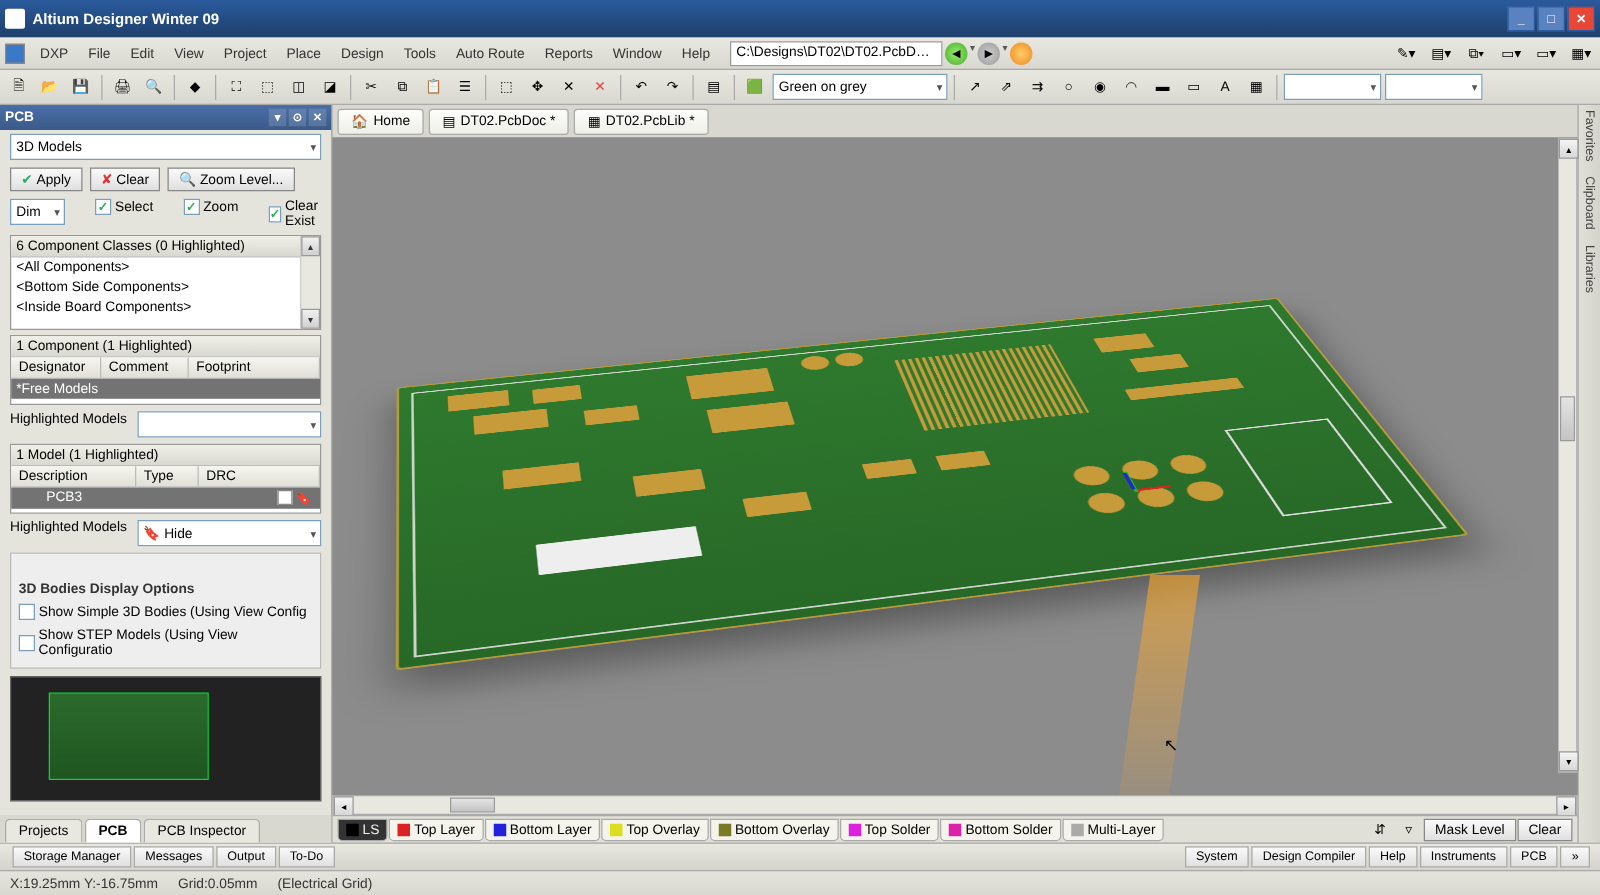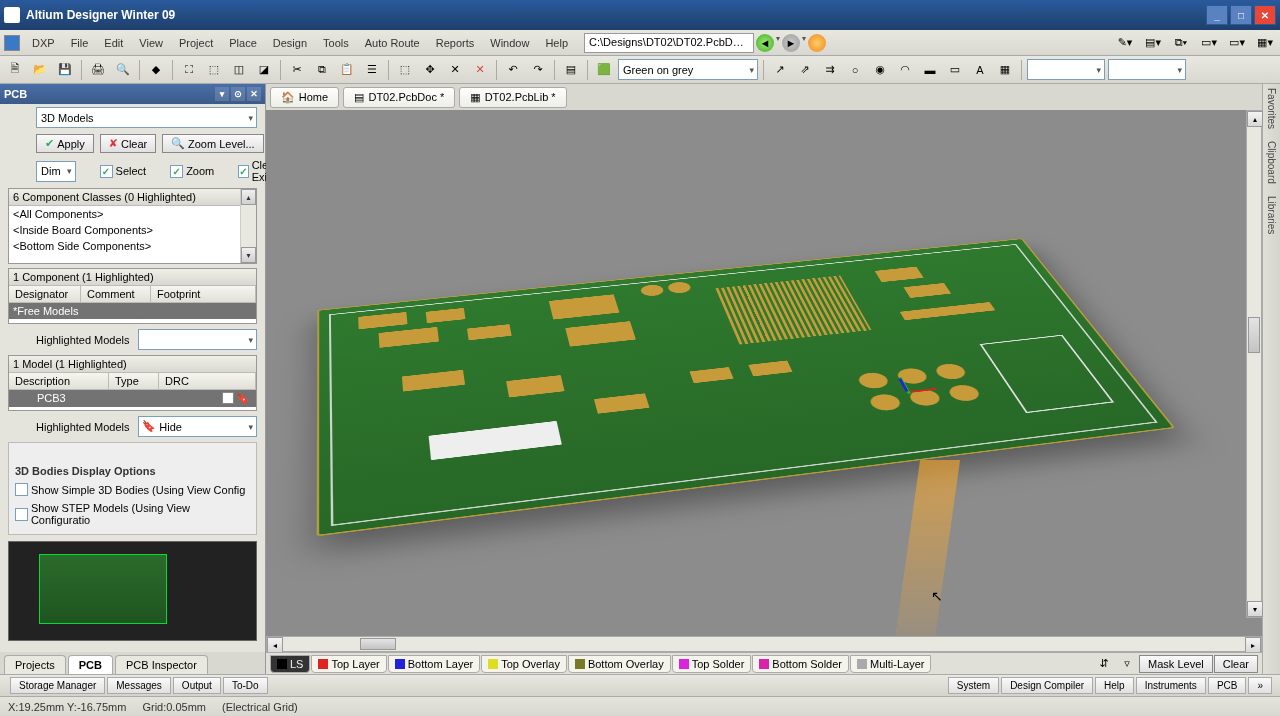--- a/index.html
+++ b/index.html
@@ -19,21 +19,21 @@
 .toolbar2 { height:28px; background:linear-gradient(#e8e8e0,#d8d8d0); display:flex; align-items:center; padding:2px 4px; gap:3px; border-bottom:1px solid #aaa; }
 .tbtn { width:22px;height:22px;display:flex;align-items:center;justify-content:center;cursor:pointer;border:1px solid transparent; }
 .sep { width:1px;height:20px;background:#aaa;margin:0 2px; }
 .combo { height:21px;border:1px solid #7b9ebd;background:#fff;padding:0 14px 0 4px;display:flex;align-items:center;position:relative;cursor:pointer; }
 .combo::after { content:"▾";position:absolute;right:3px;color:#555;font-size:9px; }
 .main { display:flex; height:calc(716px - 30px - 26px - 28px - 22px - 20px); }
 .leftpanel { width:266px; background:#e4e4dc; border-right:1px solid #999; display:flex; flex-direction:column; }
 .panelheader { height:20px;background:linear-gradient(#4a6ea8,#3a5a88);color:#fff;display:flex;align-items:center;padding:0 4px;font-weight:bold;font-size:11px; }
 .panelheader .phbtns { margin-left:auto;display:flex;gap:2px; }
 .phbtn { width:14px;height:14px;background:rgba(255,255,255,.15);display:flex;align-items:center;justify-content:center;font-size:9px;cursor:pointer; }
-.field { padding:3px 8px;display:flex;align-items:center;gap:4px;margin-left:28px; }
+.field { padding:3px 8px;display:flex;align-items:flex-start;gap:4px; }
 .btn { border:1px solid #888;background:linear-gradient(#fafafa,#e0e0e0);padding:2px 8px;cursor:pointer;display:inline-flex;align-items:center;gap:3px;white-space:nowrap; }
 .checkbox { display:inline-flex;align-items:center;gap:3px;cursor:pointer; }
 .checkbox .box { width:13px;height:13px;border:1px solid #7b9ebd;background:#fff;display:flex;align-items:center;justify-content:center;font-size:10px;color:#27ae60;font-weight:bold; }
 .listbox { margin:2px 8px;background:#fff;border:1px solid #999;position:relative; }
 .listbox .scrollbar { position:absolute;right:0;top:0;bottom:0;width:16px;background:#e8e8e0;border-left:1px solid #ccc; }
 .listbox .scrollbar .arrow { height:16px;background:linear-gradient(#f0f0f0,#d0d0d0);border:1px solid #999;display:flex;align-items:center;justify-content:center;font-size:8px;color:#333;cursor:pointer; }
 .listbox .row { padding:2px 4px; }
 .listbox .header { background:linear-gradient(#f0f0e8,#d8d8d0);font-weight:normal;border-bottom:1px solid #bbb; }
 .highlighted { background:#737373;color:#fff; }
 .colheads { display:flex;background:linear-gradient(#f6f6f0,#e0e0d8);border-bottom:1px solid #bbb; }
@@ -212,22 +212,22 @@
         </span>
       <span class="checkbox">
           <span class="box">✓</span>
           <span>Clear Exist</span>
         </span>
     </div>
 
     <div class="listbox" style="height:76px">
       <div class="row header">6 Component Classes (0 Highlighted)</div>
       <div class="row">&lt;All Components&gt;</div>
+      <div class="row">&lt;Bottom Side Components&gt;</div>
       <div class="row">&lt;Inside Board Components&gt;</div>
-      <div class="row">&lt;Bottom Side Components&gt;</div>
       <div class="scrollbar">
           <div class="arrow">▴</div>
           <div style="flex:1"></div>
           <div class="arrow" style="position:absolute;bottom:0;left:0;right:0">▾</div>
         </div>
     </div>
 
     <div class="listbox" style="height:56px">
       <div class="row header">1 Component (1 Highlighted)</div>
       <div class="colheads">

